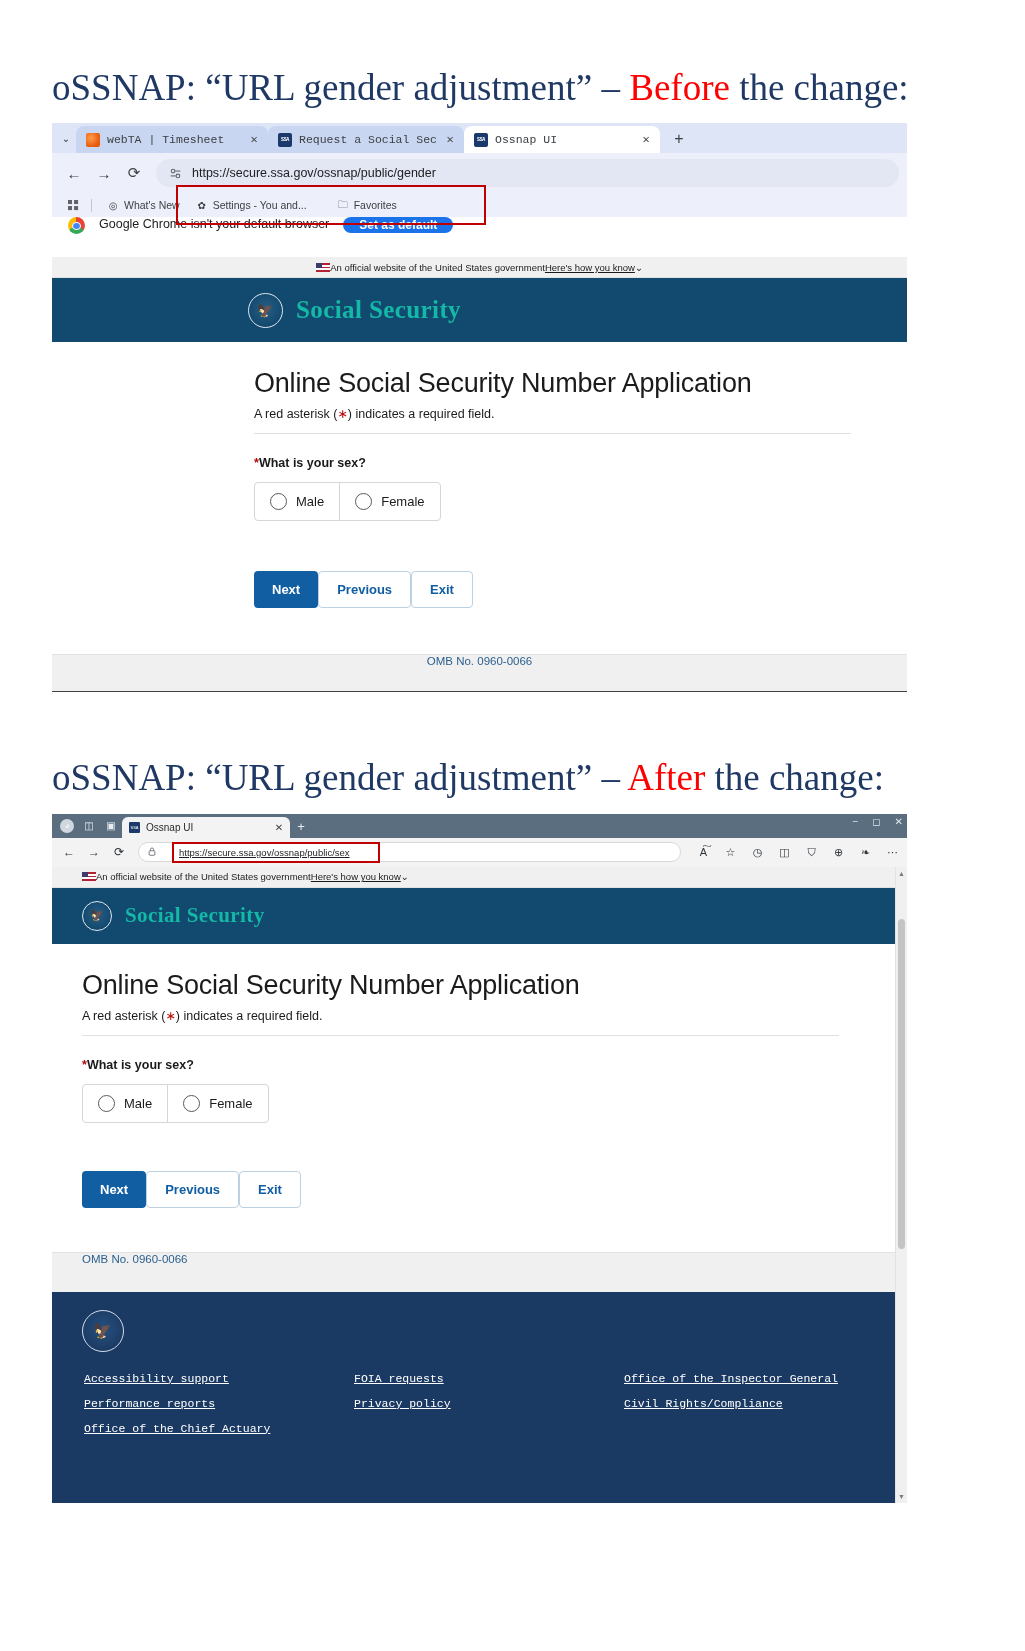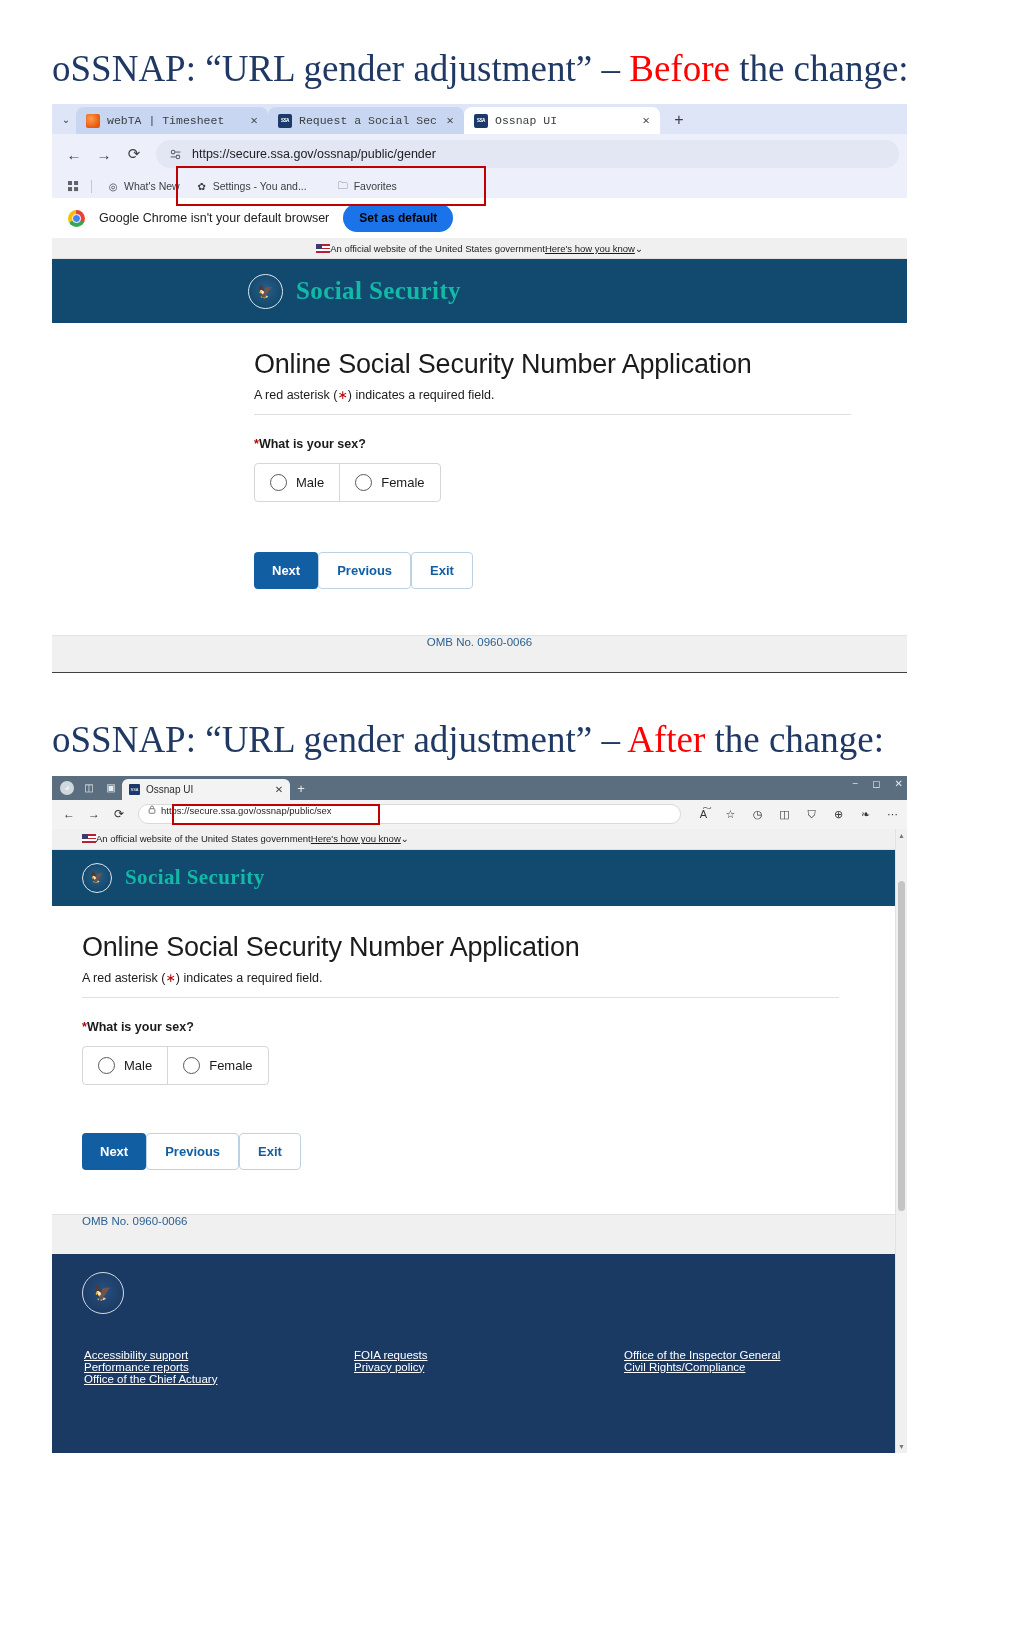--- a/index.html
+++ b/index.html
@@ -11,20 +11,21 @@
   body { padding: 0; position: relative; }
 
   
   .slide-heading {
     font-family: "Liberation Serif", serif;
     font-size: 37px;
     line-height: 1.36;
     color: #1F3864;
     padding: 0 60px 0 52px;
     font-weight: 400;
+    margin-top: 19px;
   }
   .slide-heading .red { color: #FF0000; }
   .heading1 { padding-top: 44px; padding-bottom: 10px; }
   .heading2 { padding-top: 42px; padding-bottom: 10px; }
 
   
   .browser {
     margin: 0 0 0 52px;
     width: 855px;
     position: relative;
@@ -138,45 +139,45 @@
     color: #3c4043;
   }
   .bm-apps { width: 22px; display:flex; align-items:center; justify-content:center; }
   .bm-sep { width: 1px; height: 13px; background:#c2c7d0; margin: 0 7px; }
   .bm-item { display:flex; align-items:center; gap:5px; padding: 0 8px; white-space:nowrap; }
   .bm-ico { width:12px; height:12px; display:flex; align-items:center; justify-content:center; font-size:10px;}
 
   .chrome-defaultbar {
     background: #ffffff;
     height: 40px;
-    display:flex; align-items:center;
+    display:flex; align-items:flex-start;
     gap: 14px;
     padding: 0 16px;
     font-size: 12.5px;
     color: #202124;
   }
   .chrome-logo {
     width: 17px; height: 17px; border-radius:50%;
     background: conic-gradient(#ea4335 0deg 120deg, #34a853 120deg 240deg, #fbbc05 240deg 360deg);
     position: relative;
     flex: 0 0 17px;
   }
   .chrome-logo::after {
     content:""; position:absolute; left:4.2px; top:4.2px;
     width:8.5px;height:8.5px;border-radius:50%;
     background:#4285f4; border: 1.4px solid #fff;
     box-sizing: border-box;
   }
   .setdefault-btn {
     background: #1A73E8;
-    color:#000000;
+    color:#ffffff;
     font-size: 12px;
     font-weight: bold;
     border-radius: 15px;
-    padding: 7px 16px;
+    padding: 1px 16px;
     white-space: nowrap;
   }
 
   
   .edge-titlebar {
     background: #5A6E80;
     height: 24px;
     display:flex; align-items: flex-end;
     padding-left: 4px;
     position: relative;
@@ -221,26 +222,27 @@
     gap: 3px;
     position: relative;
   }
   .e-nav { width:22px;height:22px;display:flex;align-items:center;justify-content:center;color:#30373d;font-size:12px;flex:0 0 22px;}
   .e-omni {
     flex: 1 1 auto;
     height: 20px;
     background: #ffffff;
     border: 1px solid #d9d9d9;
     border-radius: 10px;
-    display:flex;align-items:flex-start;
+    display:flex;align-items:center;
     padding: 0 9px;
-    gap: 5px;
+    gap: 23px;
     font-size: 9.5px;
     color: #1f1f1f;
     margin: 0 5px;
+    text-decoration: underline;
   }
   .e-right-icons { display:flex; align-items:center; gap: 10px; padding-left: 6px; }
   .e-ricon { width:17px;height:17px;display:flex;align-items:center;justify-content:center;color:#30373d;font-size:11px;}
   .edge-url-box {
     position: absolute;
     border: 2px solid #C00000;
     left: 120px;
     top: 4px;
     width: 208px;
     height: 21px;
@@ -378,22 +380,24 @@
     font-size: 15px; color:#e7eef6;
     flex:0 0 42px;
     background: radial-gradient(circle at 50% 45%, #27507f 0%, #1B3A63 75%);
   }
   .foot-ssa-gov { font-size: 12px; color:#e9eef4; }
   .foot-line2 { font-size: 12px; margin-top: 4px; color:#f2f5f8; }
   .foot-line2 b { font-weight: bold; }
   .foot-links {
     display: grid;
     grid-template-columns: 270px 270px 1fr;
-    margin-top: 35px;
+    row-gap: 12px;
+    margin-top: 20px;
     padding-left: 2px;
+    font-family: Liberation Mono, monospace;
   }
   .foot-link {
     font-size: 11.5px;
     color: #ffffff;
     text-decoration: underline;
   }
 
   .edge-scrollbar {
     position: absolute;
     right: 0; top: 0; bottom: 0;

